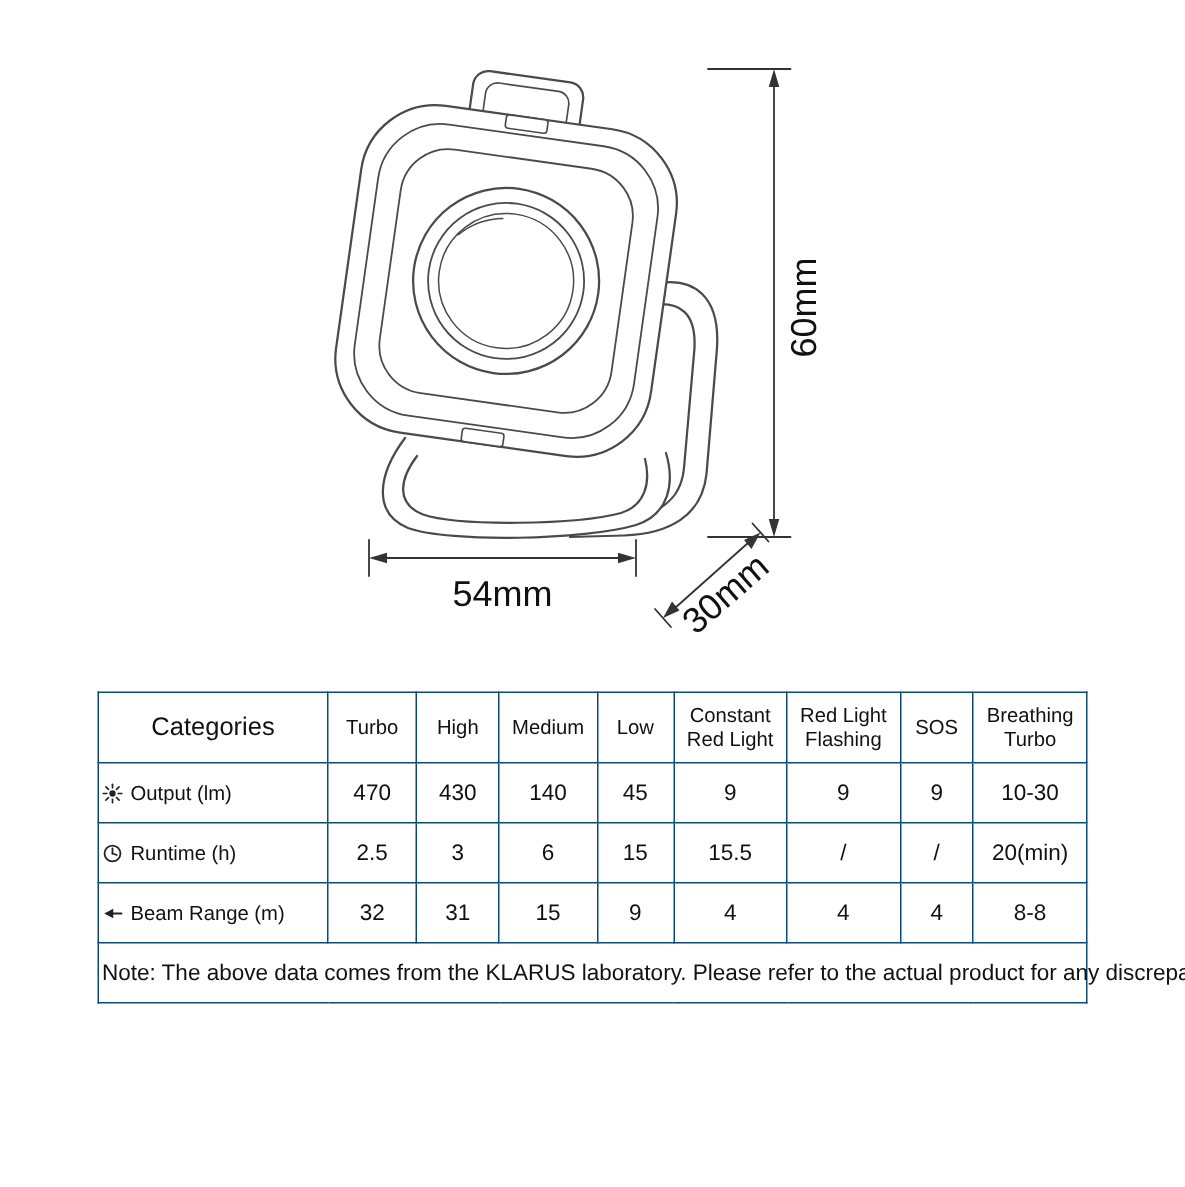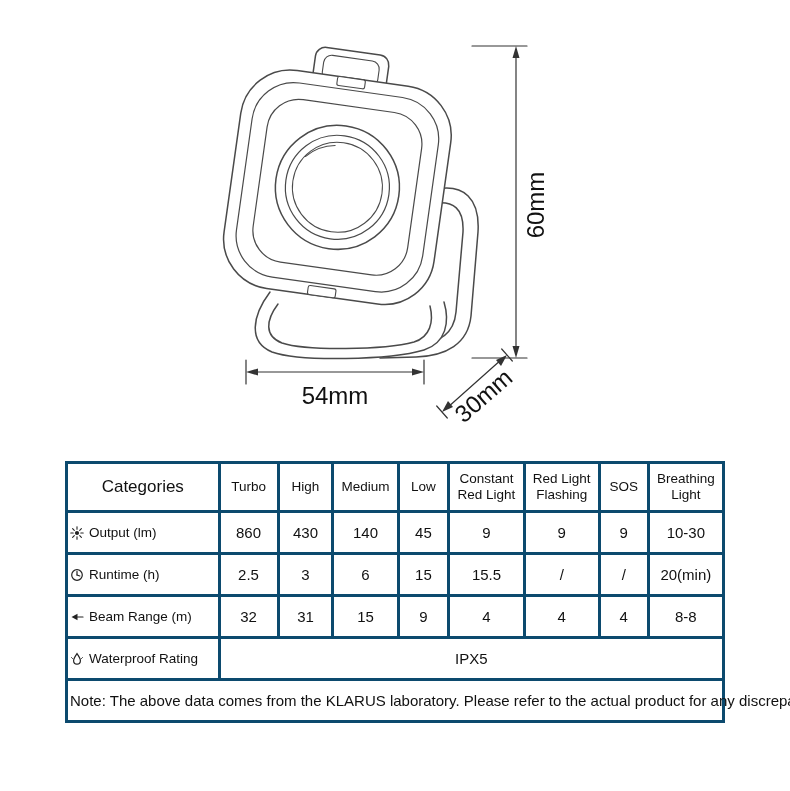--- a/index.html
+++ b/index.html
@@ -14,21 +14,21 @@
   .diagram { display: block; }
   .spec-wrap { width: 660px; margin: 13px auto 0; }
   table.spec {
     border-collapse: collapse;
     table-layout: fixed;
     width: 660px;
     color: #111111;
     border: 1.5px solid #1a1a1a;
   }
   table.spec th, table.spec td {
-    border: 3px solid #0c4a6e;
+    border: 1px solid #0c4a6e;
     text-align: center;
     padding: 2px 2px;
     vertical-align: middle;
   }
   table.spec thead th {
     font-weight: 400;
     font-size: 13.5px;
     line-height: 1.15;
     height: 42px;
   }
@@ -131,21 +131,21 @@
   <thead>
     <tr>
       <th class="cat">Categories</th>
       <th>Turbo</th>
       <th>High</th>
       <th>Medium</th>
       <th>Low</th>
       <th>Constant Red Light</th>
       <th>Red Light Flashing</th>
       <th>SOS</th>
-      <th>Breathing Light</th>
+      <th>Breathing Turbo</th>
     </tr>
   </thead>
   <tbody>
     <tr>
       <td class="label-cell">
         <span class="label-inner">
           <span class="row-icon">
             <svg width="14" height="14" viewBox="0 0 14 14">
                   <g stroke="#222" stroke-width="1.1" stroke-linecap="round">
                     <circle cx="7" cy="7" r="2.1" fill="#222" stroke="none"></circle>
@@ -156,21 +156,21 @@
                     <line x1="2.6" y1="2.6" x2="4.3" y2="4.3"></line>
                     <line x1="9.7" y1="9.7" x2="11.4" y2="11.4"></line>
                     <line x1="2.6" y1="11.4" x2="4.3" y2="9.7"></line>
                     <line x1="9.7" y1="4.3" x2="11.4" y2="2.6"></line>
                   </g>
                 </svg>
           </span>
           <span class="txt">Output (lm)</span>
         </span>
       </td>
-      <td>860</td>
+      <td>470</td>
       <td>430</td>
       <td>140</td>
       <td>45</td>
       <td>9</td>
       <td>9</td>
       <td>9</td>
       <td>10-30</td>
     </tr>
     <tr>
       <td class="label-cell">
@@ -213,34 +213,17 @@
       <td>32</td>
       <td>31</td>
       <td>15</td>
       <td>9</td>
       <td>4</td>
       <td>4</td>
       <td>4</td>
       <td>8-8</td>
     </tr>
     <tr>
-      <td class="label-cell">
-        <span class="label-inner">
-          <span class="row-icon">
-            <svg width="14" height="14" viewBox="0 0 14 14">
-                  <g stroke="#222" stroke-width="1.2" fill="none" stroke-linecap="round">
-                    <path d="M7 1.6 C4.9 4.6 3.6 6.6 3.6 8.8 a3.4 3.4 0 0 0 6.8 0 C10.4 6.6 9.1 4.6 7 1.6 Z"></path>
-                    <line x1="1.6" y1="5.6" x2="2.5" y2="6.5" stroke-width="1"></line>
-                    <line x1="12.4" y1="5.6" x2="11.5" y2="6.5" stroke-width="1"></line>
-                  </g>
-                </svg>
-          </span>
-          <span class="txt">Waterproof Rating</span>
-        </span>
-      </td>
-      <td colspan="8">IPX5</td>
-    </tr>
-    <tr>
       <td colspan="9" class="note-cell">Note: The above data comes from the KLARUS laboratory. Please refer to the actual product for any discrepancies.</td>
     </tr>
   </tbody>
 </table>
 </div>
 
 </body></html>

